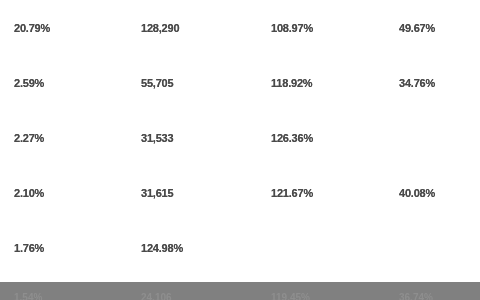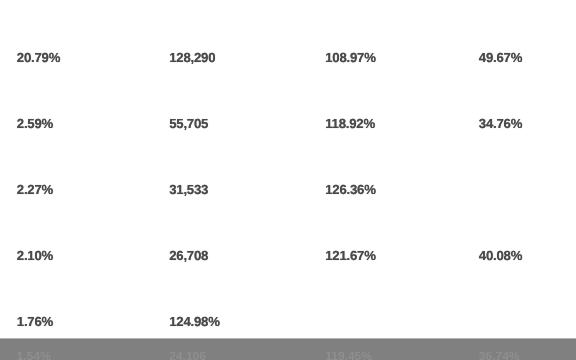--- a/index.html
+++ b/index.html
@@ -28,21 +28,21 @@
     position: absolute;
     left: 0;
     top: 0;
     width: 480px;
     height: 282px;
     background: #ffffff;
   }
 
   .data-row {
     display: flex;
-    align-items: flex-end;
+    align-items: center;
     width: 480px;
     height: 55px;
     box-sizing: border-box;
   }
 
   .data-cell {
     font-size: 11px;
     font-weight: bold;
     color: #4a4a4a;
     letter-spacing: -0.2px;
@@ -110,21 +110,21 @@
     </div>
 
     <div class="data-row">
       <div class="data-cell col-0">2.27%</div>
       <div class="data-cell col-1">31,533</div>
       <div class="data-cell col-2">126.36%</div>
     </div>
 
     <div class="data-row">
       <div class="data-cell col-0">2.10%</div>
-      <div class="data-cell col-1">26,708</div>
+      <div class="data-cell col-1">31,615</div>
       <div class="data-cell col-2">121.67%</div>
       <div class="data-cell col-3">40.08%</div>
     </div>
 
     <div class="data-row">
       <div class="data-cell col-0">1.76%</div>
       <div class="data-cell col-2">124.98%</div>
     </div>
 
   </div>

